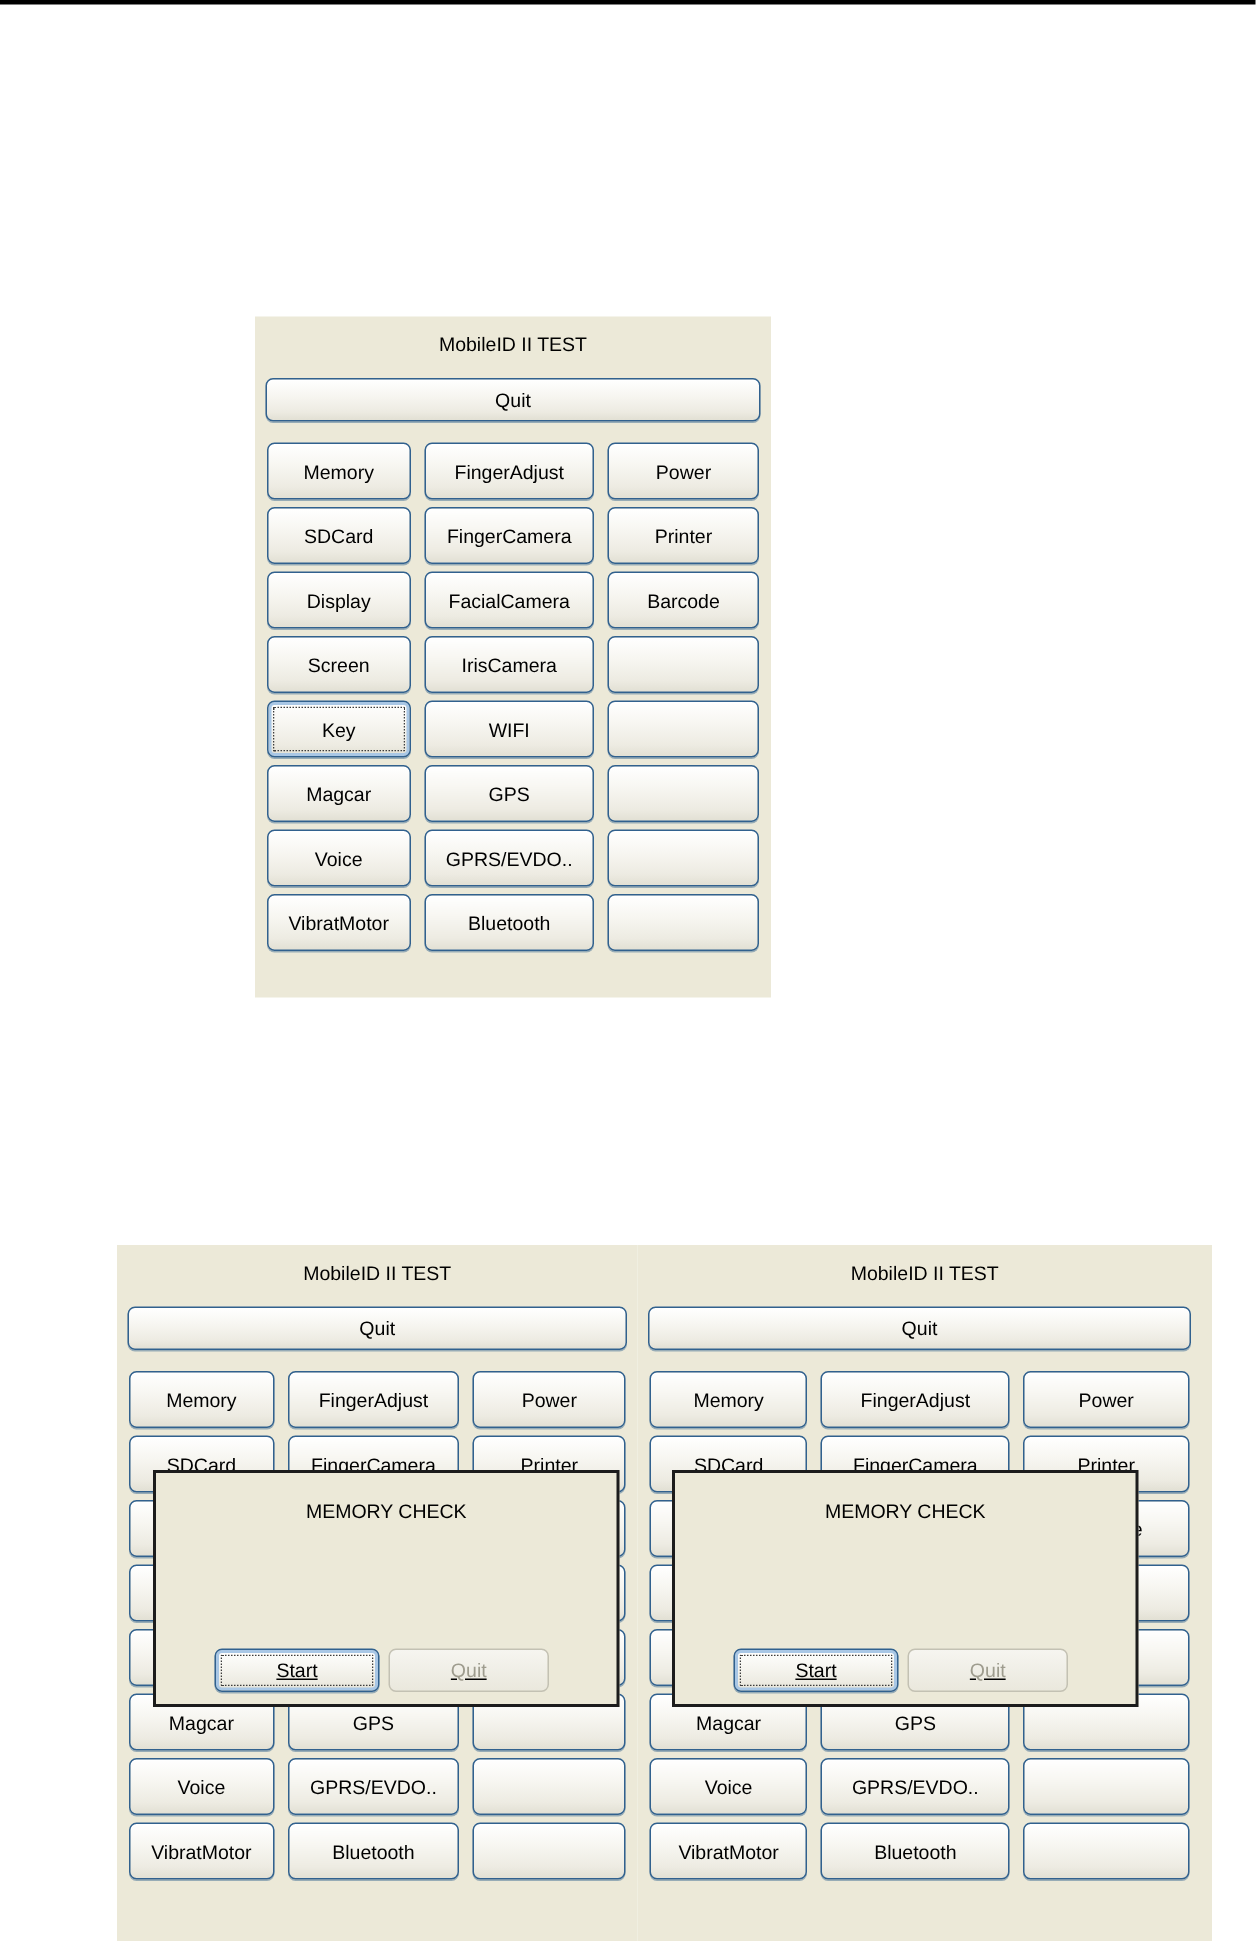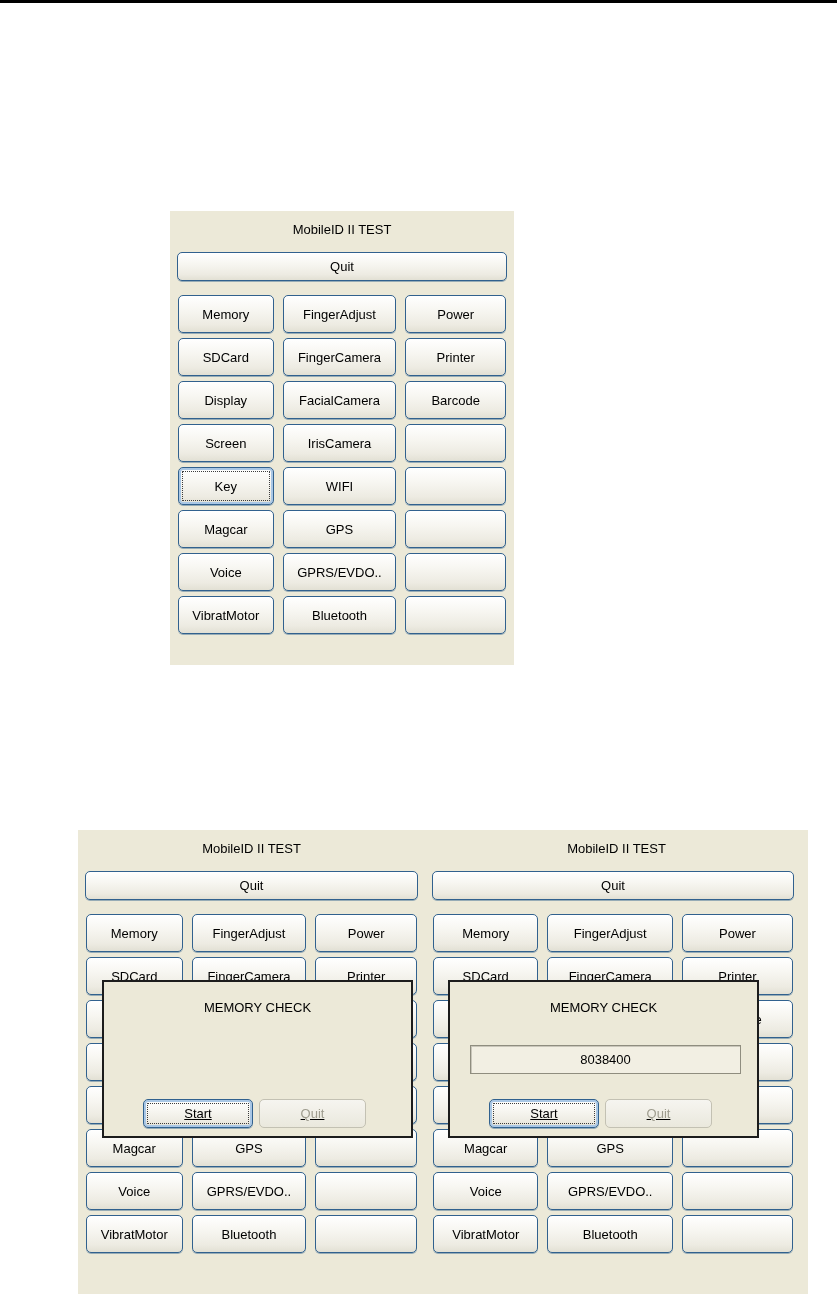--- a/index.html
+++ b/index.html
@@ -197,18 +197,17 @@
 <div class="dialog" id="dialog-left">
   <div class="dialog-title">MEMORY CHECK</div>
   <div class="dialog-buttons">
     <button class="xpbtn dlg-start focused">Start</button>
     <button class="xpbtn dlg-quit disabled" disabled="">Quit</button>
   </div>
 </div>
 
 <div class="dialog" id="dialog-right">
   <div class="dialog-title">MEMORY CHECK</div>
-  <div class="dialog-field">8038400</div>
   <div class="dialog-buttons">
     <button class="xpbtn dlg-start focused">Start</button>
     <button class="xpbtn dlg-quit disabled" disabled="">Quit</button>
   </div>
 </div>
 
 </body></html>

